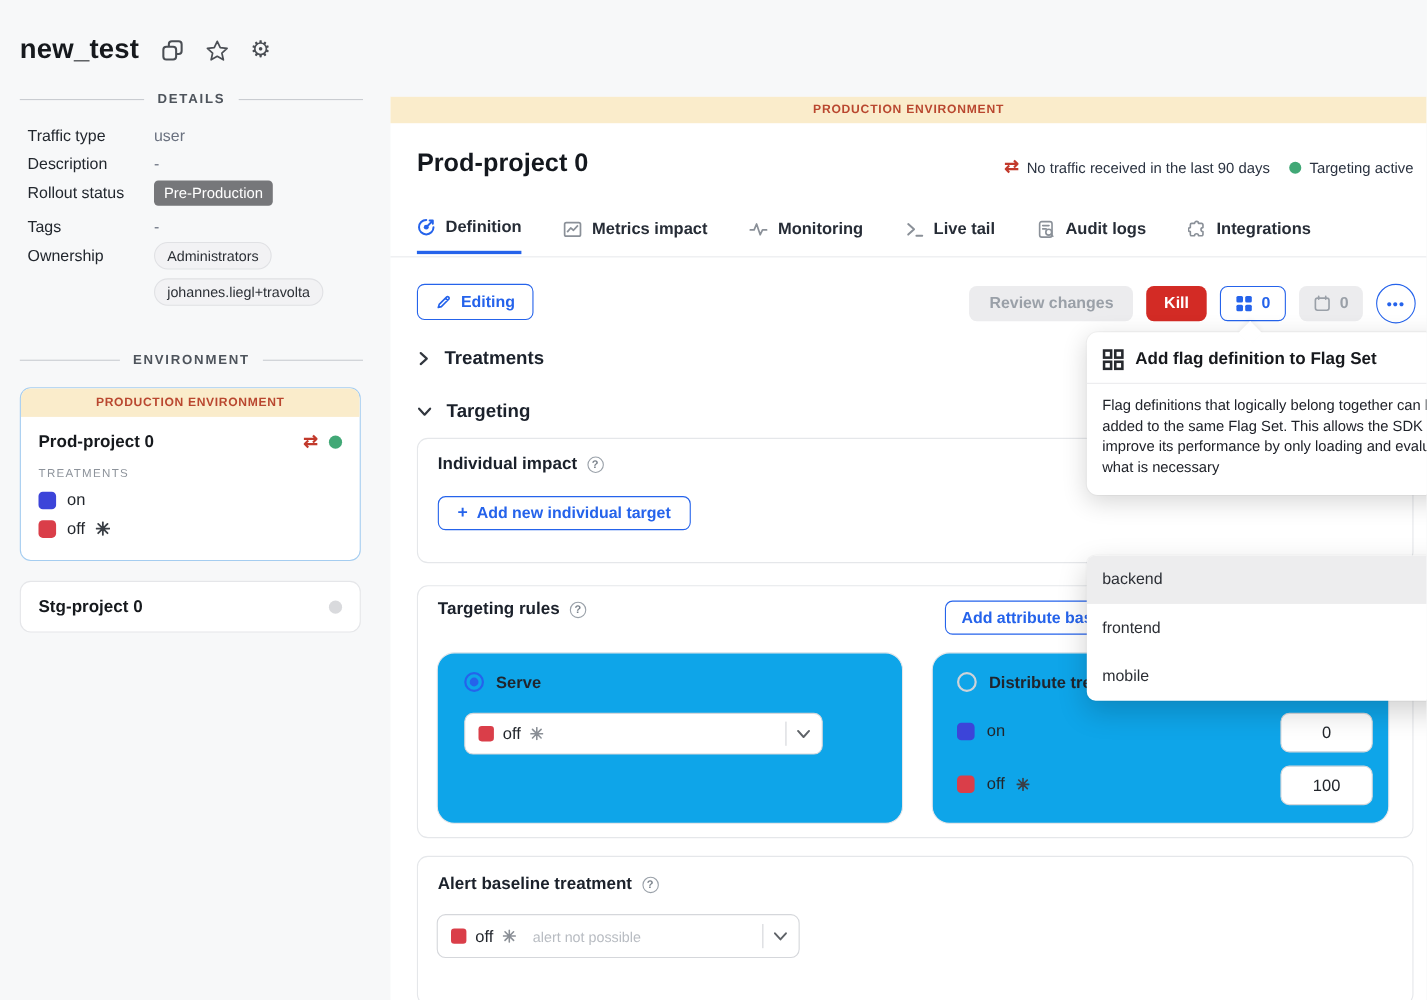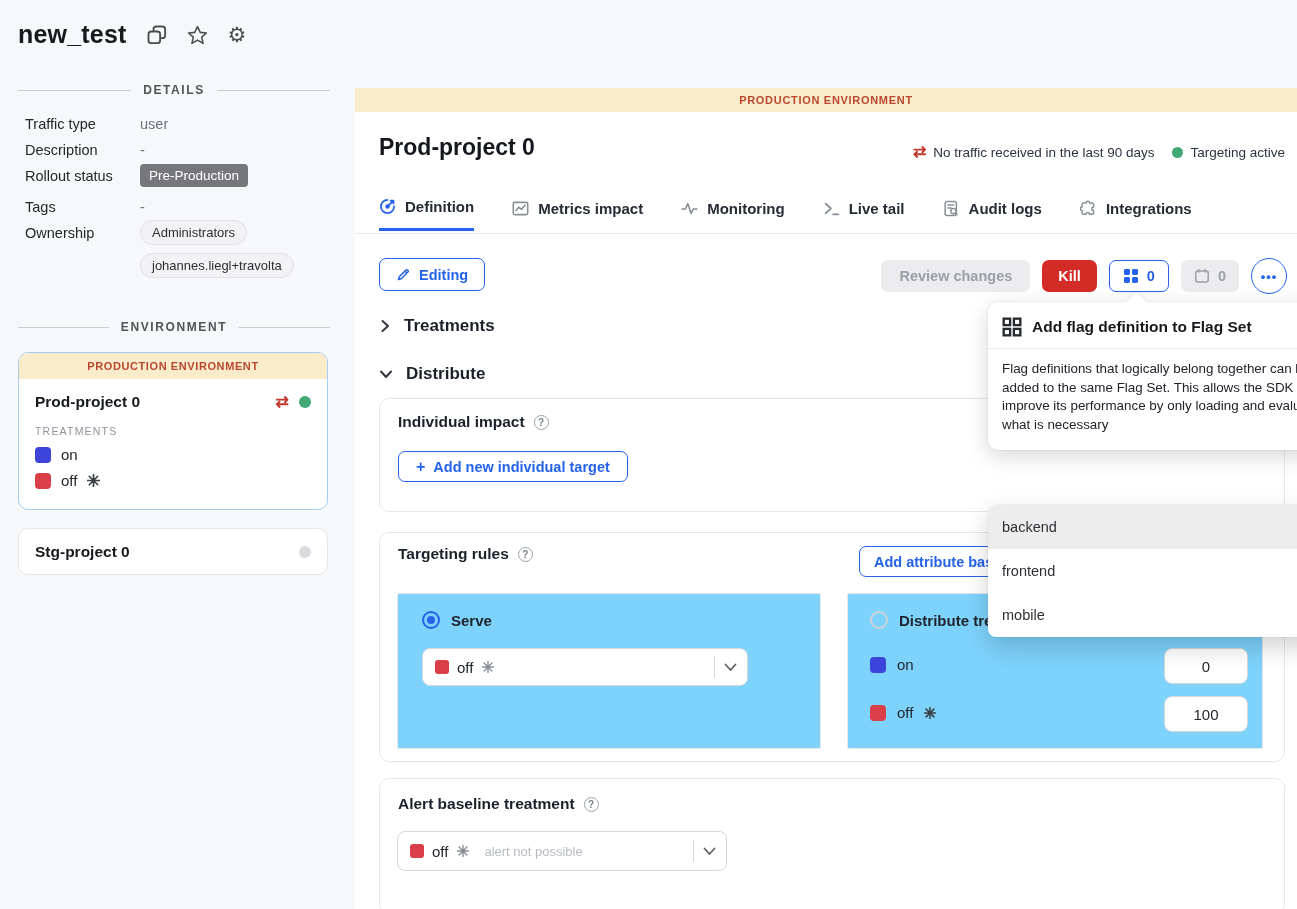--- a/index.html
+++ b/index.html
@@ -1,21 +1,21 @@
 <!DOCTYPE html>
 <html><head>
 <meta charset="utf-8">
 <style>
   * { margin:0; padding:0; box-sizing:border-box; }
   html,body { background:#f7f8f9; }
   body { font-family:"Liberation Sans", sans-serif; color:#1d2430; }
   .screen { position:relative; width:1297px; height:909px; background:#f7f8f9; overflow:hidden; }
 
   
-  .app-header { position:absolute; left:18px; top:20px; display:flex; align-items:center; gap:20px; }
+  .app-header { position:absolute; left:18px; top:31px; display:flex; align-items:center; gap:20px; }
   .app-title { font-size:25px; font-weight:700; letter-spacing:.2px; color:#16191d; }
   .hicon { color:#4a4e54; display:flex; align-items:center; }
 
   
   .side-sec-head { position:absolute; left:18px; width:312px; display:flex; align-items:center; gap:12px;
                    font-size:12px; font-weight:700; letter-spacing:1.6px; color:#4e545c; }
   .side-sec-head::before, .side-sec-head::after { content:""; flex:1; height:1px; background:#c9ccd1; }
   .drow { position:absolute; font-size:14.5px; }
   .dlabel { position:absolute; left:25px; color:#22272e; white-space:nowrap; }
   .dvalue { position:absolute; left:140px; color:#6b7280; white-space:nowrap; }
@@ -72,21 +72,21 @@
   .more-btn { width:36px; height:36px; border-radius:50%; padding:0; letter-spacing:1px; font-size:13px; }
 
   .sec-toggle { position:absolute; left:24px; display:flex; align-items:center; gap:13px; font-size:17px;
                 font-weight:700; color:#1b212b; cursor:pointer; }
   .card { position:absolute; left:24px; width:906px; background:#fff; border:1px solid #e5e7ea; border-radius:10px; }
   .card-head { position:absolute; left:18px; top:14px; display:flex; align-items:center; gap:9px;
                font-size:15.5px; font-weight:700; color:#1b212b; }
   .help { width:15px; height:15px; border-radius:50%; border:1.3px solid #9aa1a9; color:#79818a; font-size:10px;
           font-weight:700; display:inline-flex; align-items:center; justify-content:center; }
 
-  .inner-card { position:absolute; background:#7dd3fc; border:1px solid #e6e7ea; border-radius:2px;text-align:center; }
+  .inner-card { position:absolute; background:#0ea5e9; border:1px solid #e6e7ea; border-radius:16px;text-align:center; }
   .radio { width:18px; height:18px; border-radius:50%; display:inline-flex; align-items:center; justify-content:center; }
   .radio.on { border:2px solid #2563eb; }
   .radio.on::after { content:""; width:8px; height:8px; border-radius:50%; background:#2563eb; }
   .radio.off { border:2px solid #cfd3d8; }
   .radio-row { position:absolute; display:flex; align-items:center; gap:11px; font-size:15px; font-weight:700; color:#20252d; }
 
   .select { position:absolute; height:38px; background:#fff; border:1px solid #d5d7db; border-radius:8px;
             display:flex; align-items:center; padding:0 10px 0 12px; gap:9px; font-size:15px; color:#22262c; }
   .select .grow { flex:1; }
   .vdiv { width:1px; height:22px; background:#d3d5d9; }
@@ -308,21 +308,21 @@
     <div class="sec-toggle" style="top:228px;">
       <svg width="12" height="14" viewBox="0 0 9 14" fill="none" stroke="#32373f" stroke-width="2" stroke-linecap="round" stroke-linejoin="round">
         <path d="M2 2 L7.5 7 L2 12"></path>
       </svg>
       <span>Treatments</span>
     </div>
     <div class="sec-toggle" style="top:276px;">
       <svg width="14" height="12" viewBox="0 0 14 9" fill="none" stroke="#32373f" stroke-width="2" stroke-linecap="round" stroke-linejoin="round">
         <path d="M2 2 L7 7.5 L12 2"></path>
       </svg>
-      <span>Distribute</span>
+      <span>Targeting</span>
     </div>
 
     <div class="card" style="top:310px; height:114px;">
       <div class="card-head">
         <span>Individual impact</span>
         <span class="help">?</span>
       </div>
       <div class="btn btn-outline-blue" style="position:absolute; left:18px; top:52px; height:31px; padding:0 17px; font-size:14.5px;">
         <span style="font-size:16px; font-weight:700;">+</span>
         <span>Add new individual target</span>

